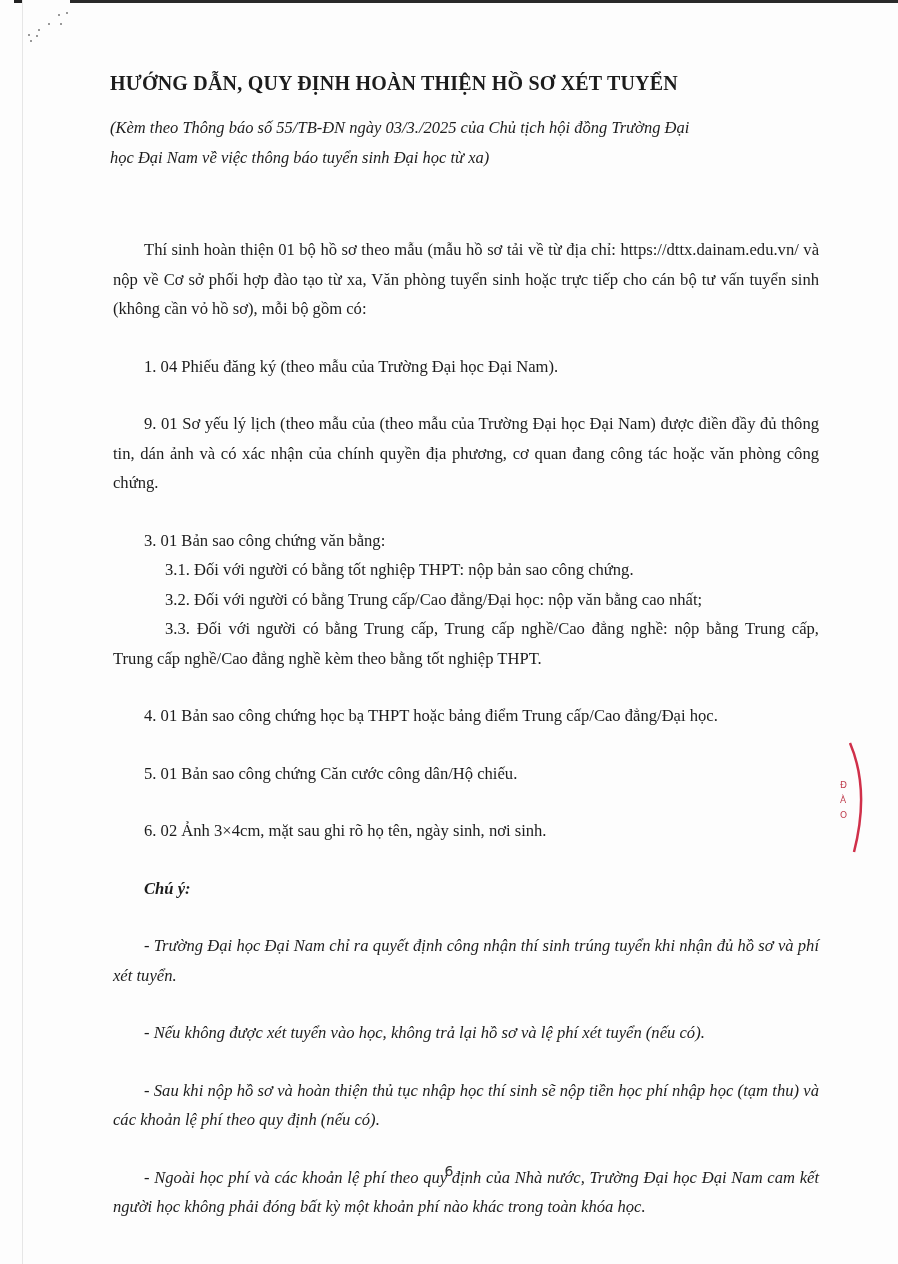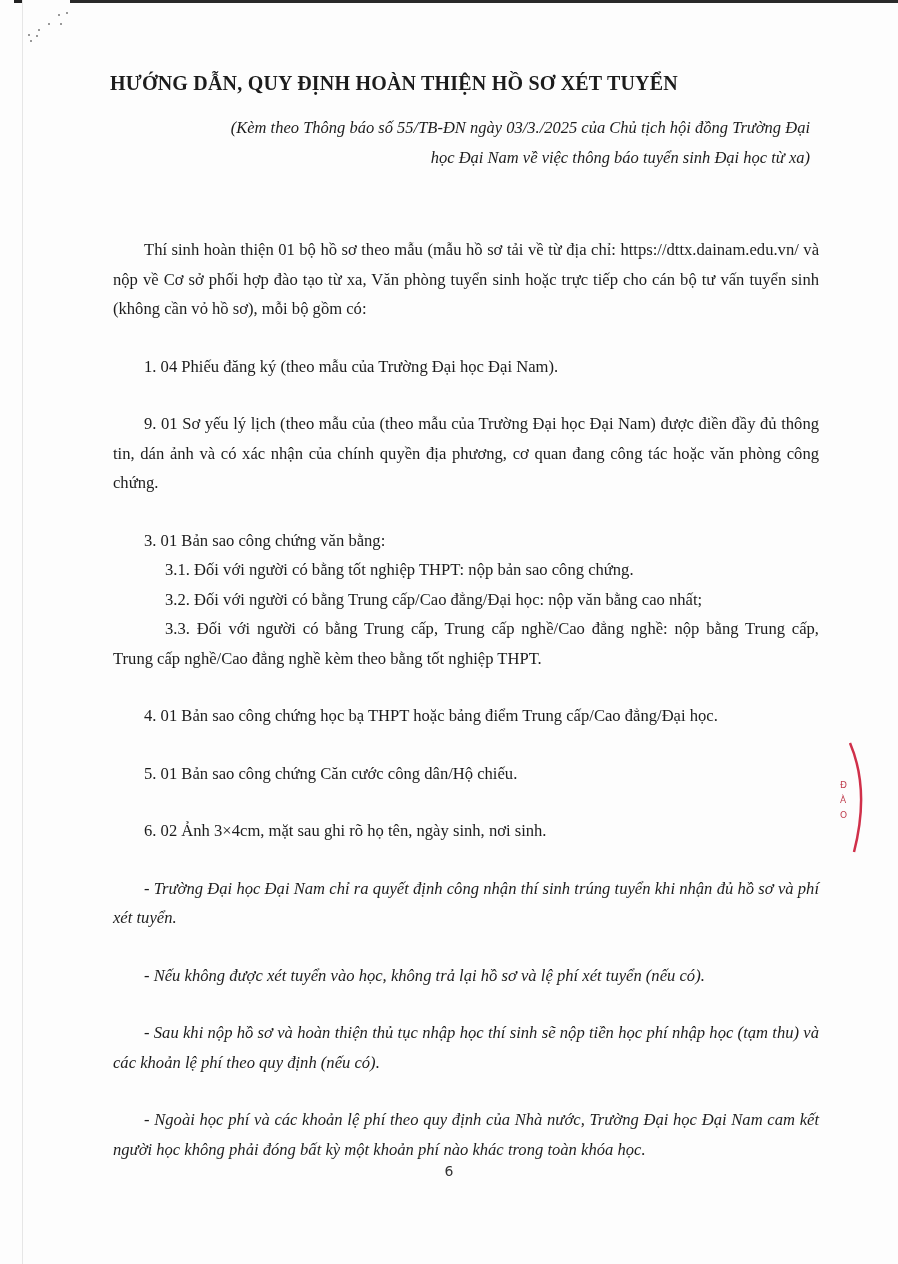--- a/index.html
+++ b/index.html
@@ -10,21 +10,21 @@
     .topbar { position: absolute; left: 70px; top: 0; width: 828px; height: 3px; background: #2a2a2a; }
     .topmark { position: absolute; left: 14px; top: 0; width: 8px; height: 3px; background: #222; }
     .leftedge { position: absolute; left: 22px; top: 0; width: 1px; height: 1264px; background: #e6e6e6; }
     .specks { position: absolute; left: 24px; top: 10px; width: 50px; height: 35px; }
     .specks span { position: absolute; width: 2px; height: 2px; background: #777; border-radius: 50%; }
     .title {
       position: absolute; left: 0; width: 788px; top: 72px; text-align: center;
       font-weight: bold; font-size: 20px; letter-spacing: 0.2px;
     }
     .subtitle {
-      position: absolute; left: 110px; width: 700px; top: 113px; text-align: right;
+      position: absolute; left: 110px; width: 700px; top: 113px; text-align: left;
       font-style: italic; font-size: 16.5px; line-height: 30px;
     }
     .body { position: absolute; left: 113px; width: 706px; top: 207px; font-size: 16.6px; line-height: 29.5px; }
     .p { margin: 0; text-align: justify; }
     .indent1 { text-indent: 31px; margin-top: 28px; }
     .indent2 { text-indent: 52px; }
     .italic { font-style: italic; }
     .bold-italic { font-style: italic; font-weight: bold; }
     .pagenum {
       position: absolute; left: 0; width: 898px; top: 1163px; text-align: center;
@@ -59,20 +59,21 @@
   <p class="p indent1">Thí sinh hoàn thiện 01 bộ hồ sơ theo mẫu (mẫu hồ sơ tải về từ địa chỉ: https://dttx.dainam.edu.vn/ và nộp về Cơ sở phối hợp đào tạo từ xa, Văn phòng tuyển sinh hoặc trực tiếp cho cán bộ tư vấn tuyển sinh (không cần vỏ hồ sơ), mỗi bộ gồm có:</p>
   <p class="p indent1">1.  04 Phiếu đăng ký (theo mẫu của Trường Đại học Đại Nam).</p>
   <p class="p indent1">9. 01 Sơ yếu lý lịch (theo mẫu của (theo mẫu của Trường Đại học Đại Nam) được điền đầy đủ thông tin, dán ảnh và có xác nhận của chính quyền địa phương, cơ quan đang công tác hoặc văn phòng công chứng.</p>
   <p class="p indent1">3. 01 Bản sao công chứng văn bằng:</p>
   <p class="p indent2">3.1. Đối với người có bằng tốt nghiệp THPT: nộp bản sao công chứng.</p>
   <p class="p indent2">3.2. Đối với người có bằng Trung cấp/Cao đẳng/Đại học: nộp văn bằng cao nhất;</p>
   <p class="p indent2">3.3. Đối với người có bằng Trung cấp, Trung cấp nghề/Cao đẳng nghề: nộp bằng Trung cấp, Trung cấp nghề/Cao đẳng nghề kèm theo bằng tốt nghiệp THPT.</p>
   <p class="p indent1">4. 01 Bản sao công chứng học bạ THPT hoặc bảng điểm Trung cấp/Cao đẳng/Đại học.</p>
   <p class="p indent1">5. 01 Bản sao công chứng Căn cước công dân/Hộ chiếu.</p>
   <p class="p indent1">6. 02 Ảnh 3×4cm, mặt sau ghi rõ họ tên, ngày sinh, nơi sinh.</p>
+  <p class="p indent1 bold-italic">Chú ý:</p>
   <p class="p indent1 italic">- Trường Đại học Đại Nam chỉ ra quyết định công nhận thí sinh trúng tuyển khi nhận đủ hồ sơ và phí xét tuyển.</p>
   <p class="p indent1 italic">- Nếu không được xét tuyển vào học, không trả lại hồ sơ và lệ phí xét tuyển (nếu có).</p>
   <p class="p indent1 italic">- Sau khi nộp hồ sơ và hoàn thiện thủ tục nhập học thí sinh sẽ nộp tiền học phí nhập học (tạm thu) và các khoản lệ phí theo quy định (nếu có).</p>
   <p class="p indent1 italic">- Ngoài học phí và các khoản lệ phí theo quy định của Nhà nước, Trường Đại học Đại Nam cam kết người học không phải đóng bất kỳ một khoản phí nào khác trong toàn khóa học.</p>
 </div>
 
 <svg class="stamp" viewBox="0 0 40 115">
   <path d="M14 3 Q34 50 18 112" fill="none" stroke="#d0304a" stroke-width="2.5"></path>
   <text x="4" y="48" font-size="9" fill="#c04050" font-family="DejaVu Sans, sans-serif">Đ</text>
   <text x="4" y="63" font-size="9" fill="#c04050" font-family="DejaVu Sans, sans-serif">À</text>

